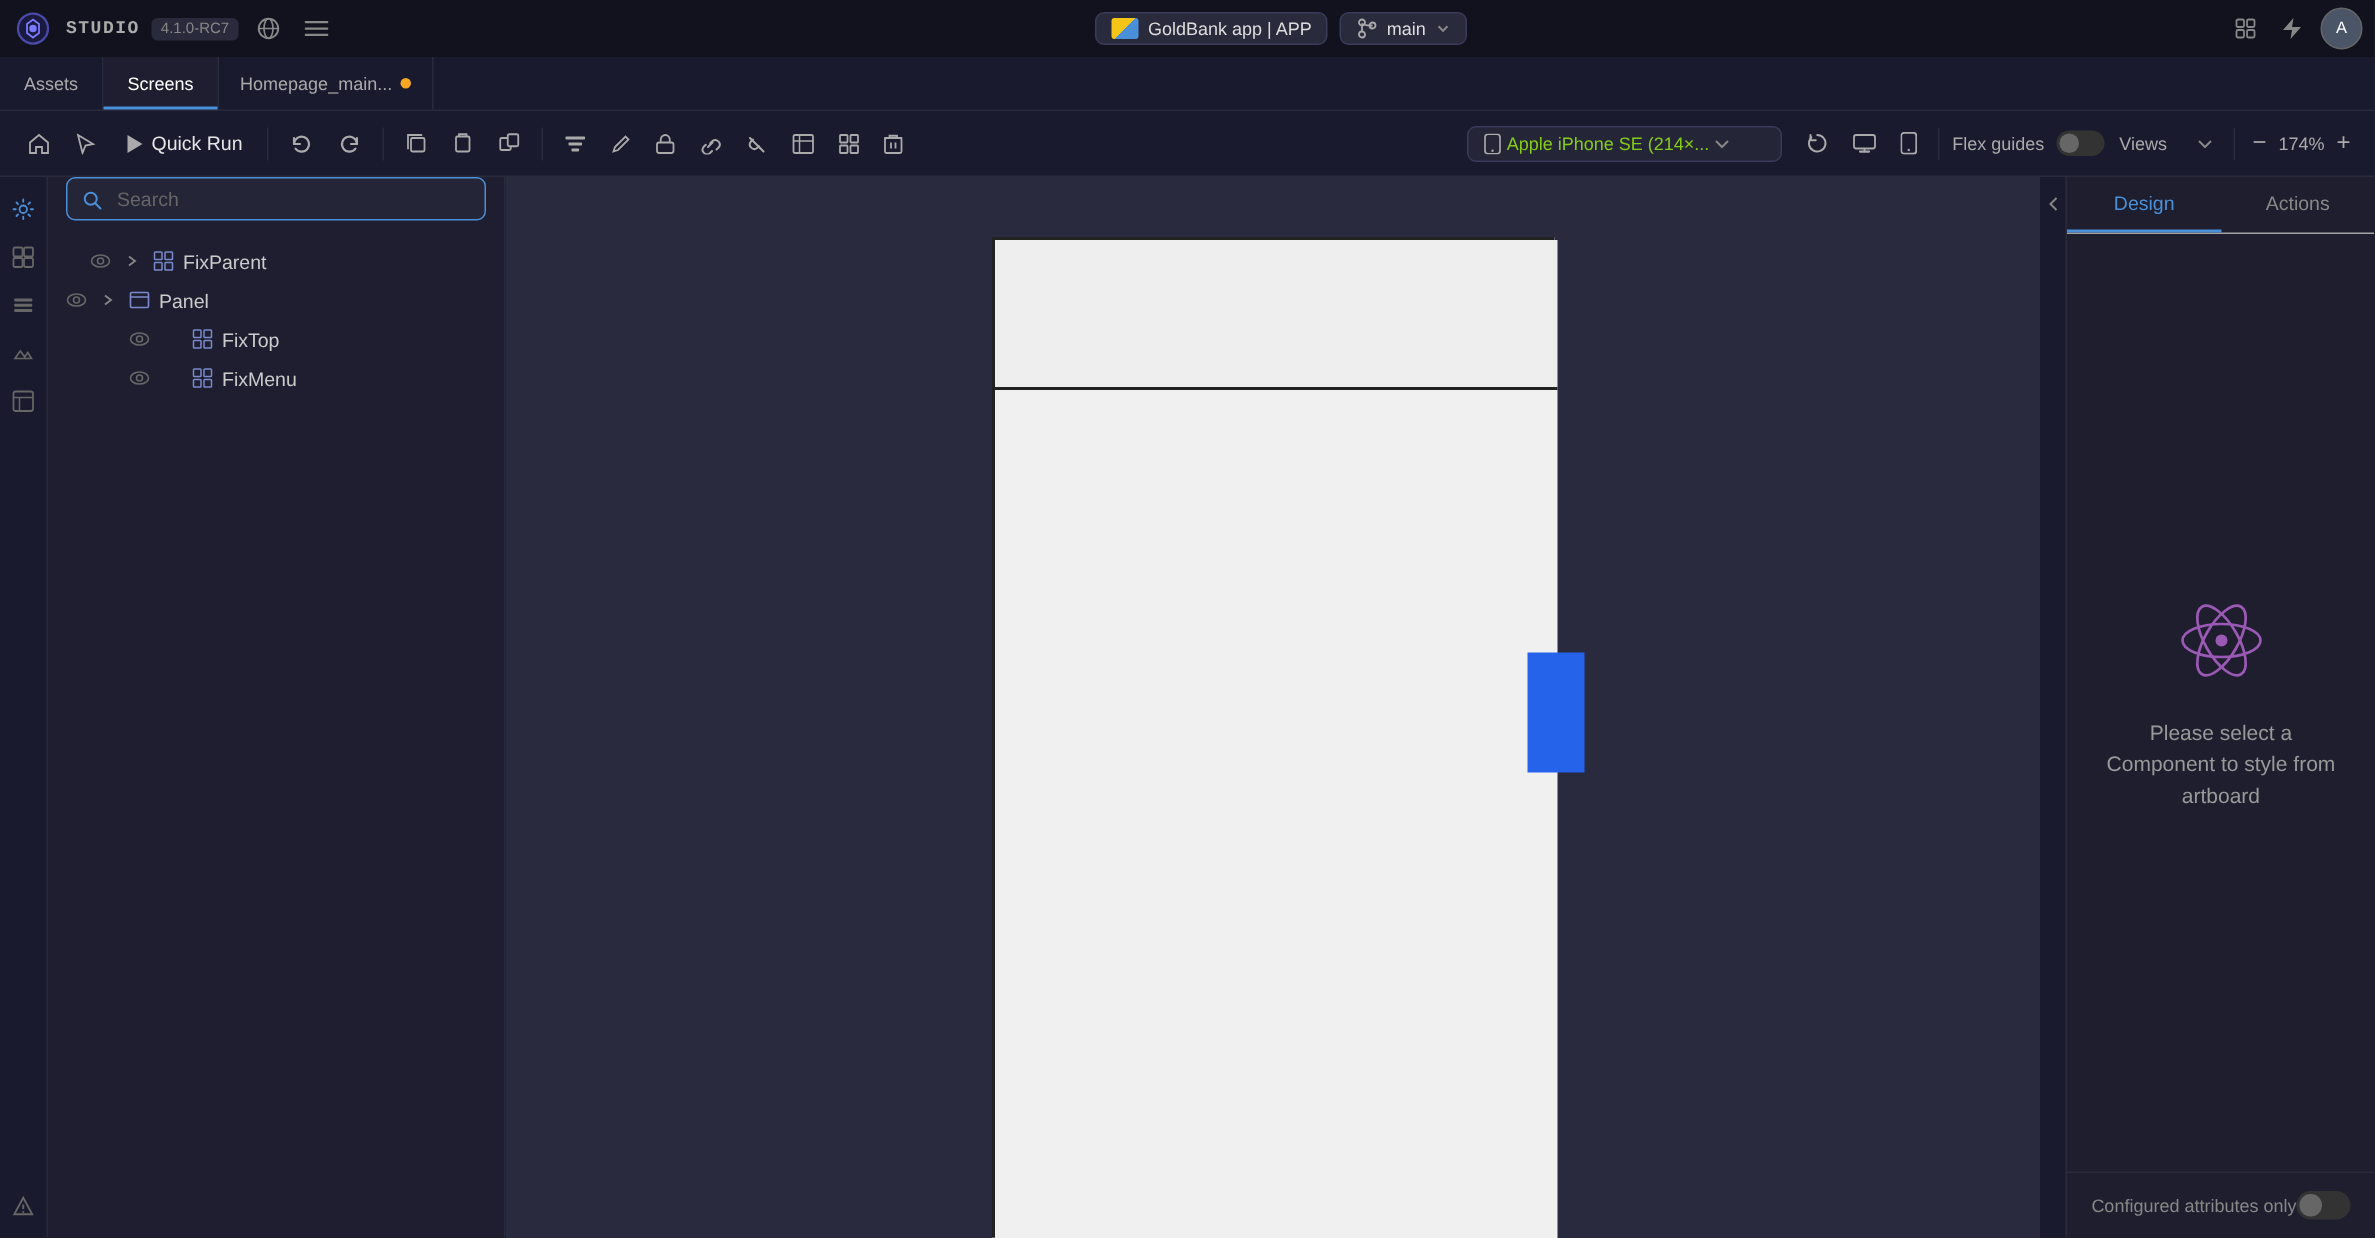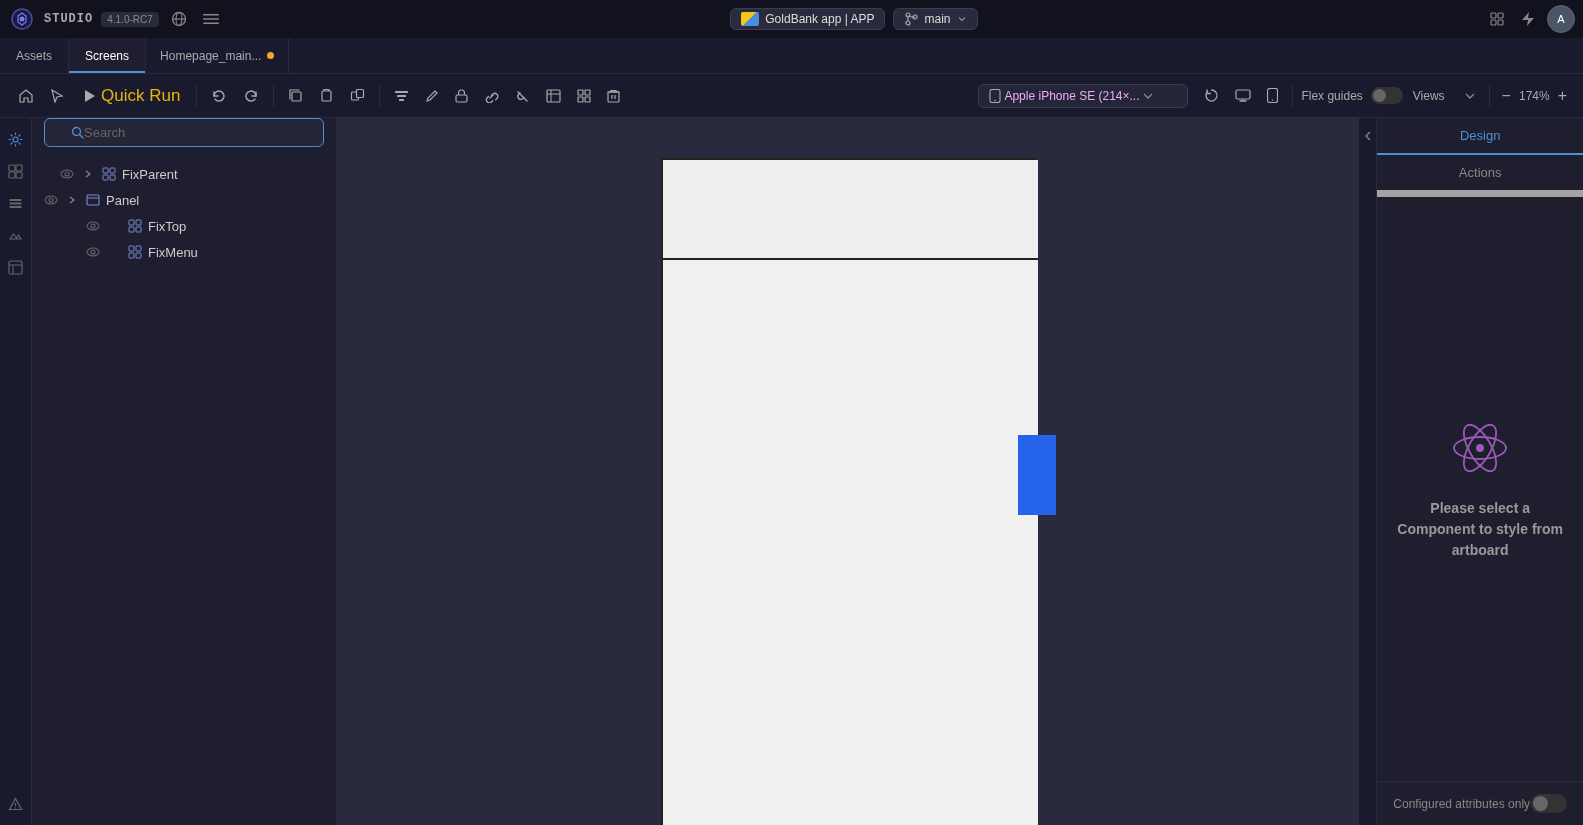--- a/index.html
+++ b/index.html
@@ -31,23 +31,23 @@
     .tab-assets { padding: 0 16px; }
     .tab-screens { padding: 0 16px; }
     .tab-dot { width: 7px; height: 7px; border-radius: 50%; background: #f5a623; }
 
     
     .toolbar {
       display: flex; align-items: center; background: #1a1a2e; height: 44px; padding: 0 12px; border-bottom: 1px solid #2a2a3d; gap: 4px; flex-shrink: 0;
     }
     .toolbar-btn { background: none; border: none; color: #aaa; cursor: pointer; padding: 6px; border-radius: 4px; display: flex; align-items: center; justify-content: center; font-size: 14px; }
     .toolbar-separator { width: 1px; height: 22px; background: #2a2a3d; margin: 0 4px; }
-    .toolbar-quick-run { display: flex; align-items: center; gap: 5px; background: none; border: none; color: #eab308; cursor: pointer; padding: 4px 8px; border-radius: 4px; font-size: 17px; }
+    .toolbar-quick-run { display: flex; align-items: center; gap: 5px; background: none; border: none; color: #e5e5e5; cursor: pointer; padding: 4px 8px; border-radius: 4px; font-size: 13px; }
     .toolbar-spacer { flex: 1; }
-    .device-select { display: flex; align-items: center; gap: 3px; background: #252538; border: 1px solid #3a3a5a; border-radius: 6px; padding: 4px 10px; color: #f0abfc; font-size: 12px; cursor: pointer; min-width: 210px; }
+    .device-select { display: flex; align-items: center; gap: 3px; background: #252538; border: 1px solid #3a3a5a; border-radius: 6px; padding: 4px 10px; color: #84cc16; font-size: 12px; cursor: pointer; min-width: 210px; }
     .flex-guides-area { display: flex; align-items: center; gap: 8px; font-size: 12px; color: #aaa; }
     .toggle-switch { width: 32px; height: 17px; background: #333; border-radius: 9px; position: relative; cursor: pointer; }
     .toggle-knob { width: 13px; height: 13px; background: #666; border-radius: 50%; position: absolute; top: 2px; left: 2px; transition: left 0.2s; }
     .views-btn { display: flex; align-items: center; gap: 20px; background: none; border: none; color: #aaa; font-size: 12px; cursor: pointer; padding: 4px 6px; border-radius: 4px; }
     .zoom-controls { display: flex; align-items: center; gap: 4px; font-size: 12px; color: #aaa; }
     .zoom-btn { background: none; border: none; color: #aaa; cursor: pointer; font-size: 16px; padding: 2px 4px; }
 
     
     .main-layout { display: flex; flex: 1; overflow: hidden; }
 
@@ -55,21 +55,21 @@
     .left-sidebar { width: 32px; background: #1a1a2e; border-right: 1px solid #2a2a3d; display: flex; flex-direction: column; align-items: center; padding: 8px 0; gap: 6px; flex-shrink: 0; }
     .sidebar-icon { width: 26px; height: 26px; display: flex; align-items: center; justify-content: center; color: #666; cursor: pointer; border-radius: 4px; font-size: 14px; }
     .sidebar-icon.active { color: #4a90d9; }
 
     
     .treeview-panel { width: 305px; background: #1e1e30; border-right: 1px solid #2a2a3d; display: flex; flex-direction: column; flex-shrink: 0; }
     .treeview-header { display: flex; align-items: center; justify-content: space-between; padding: 12px 14px 8px; }
     .treeview-title { font-size: 14px; font-weight: 600; color: #ddd; }
     .treeview-actions { display: flex; gap: 4px; }
     .treeview-action-btn { background: none; border: none; color: #888; cursor: pointer; padding: 3px; border-radius: 3px; }
-    .search-box { margin: 0 12px 10px; display: flex; align-items: center; gap: 0; background: #252538; border: 1.5px solid #4a90d9; border-radius: 6px; padding: 6px 26px; }
+    .search-box { margin: 0 12px 10px; display: flex; align-items: flex-end; gap: 10px; background: #252538; border: 1.5px solid #4a90d9; border-radius: 6px; padding: 6px 10px; }
     .search-input { background: none; border: none; color: #ddd; font-size: 13px; outline: none; flex: 1; caret-color: #ccc; }
     .search-input::placeholder { color: #666; }
 
     
     .tree-content { flex: 1; overflow-y: auto; padding: 4px 0; }
     .tree-item { display: flex; align-items: center; gap: 4px; padding: 4px 10px; cursor: pointer; position: relative; }
     .tree-eye { width: 18px; height: 18px; display: flex; align-items: center; justify-content: center; color: #555; flex-shrink: 0; }
     .tree-expand { width: 16px; height: 16px; display: flex; align-items: center; justify-content: center; color: #888; flex-shrink: 0; font-size: 10px; }
     .tree-icon { width: 18px; height: 18px; display: flex; align-items: center; justify-content: center; color: #7a8bcc; flex-shrink: 0; }
     .tree-label { font-size: 13px; color: #ccc; }
@@ -78,26 +78,26 @@
 
     
     .canvas-area { flex: 1; background: #2a2a3e; overflow: auto; display: flex; align-items: flex-start; justify-content: center; padding: 40px 40px; position: relative; }
     .artboard { position: relative; background: white; }
     .artboard-frame { width: 375px; height: 667px; position: relative; border: 2px solid #222; }
     .artboard-top { width: 375px; height: 100px; background: #eeeeee; border-bottom: 2px solid #222; }
     .artboard-body { width: 375px; height: 567px; background: #f0f0f0; position: relative; }
     .blue-block { position: absolute; right: -18px; top: 175px; width: 38px; height: 80px; background: #2563eb; }
     .right-panel-collapse { width: 18px; height: 100%; background: #1a1a2e; display: flex; align-items: flex-start; padding-top: 12px; justify-content: center; cursor: pointer; border-right: 1px solid #2a2a3d; flex-shrink: 0; }
     .right-panel-inner { flex: 1; display: flex; flex-direction: column; }
-    .right-tabs { display: flex; border-bottom: 7px solid #a3a3a3; flex-direction: column; }
+    .right-tabs { display: flex; border-bottom: 1px solid #a3a3a3; }
     .right-tab { flex: 1; text-align: center; padding: 10px 0; font-size: 13px; color: #888; cursor: pointer; }
     .right-tab.active { color: #4a90d9; border-bottom: 2px solid #4a90d9; }
     .right-content { flex: 1; display: flex; flex-direction: column; align-items: center; justify-content: center; padding: 20px; }
     .atom-icon { margin-bottom: 16px; }
-    .select-message { text-align: center; color: #999; font-size: 14px; line-height: 1.5; font-weight: bold; }
+    .select-message { text-align: center; color: #999; font-size: 14px; line-height: 1.5; }
     .right-bottom { padding: 12px 16px; border-top: 1px solid #2a2a3d; display: flex; align-items: center; justify-content: space-between; }
     .configured-label { font-size: 12px; color: #888; }
     .toggle-switch-right { width: 36px; height: 19px; background: #333; border-radius: 10px; position: relative; cursor: pointer; }
     .toggle-knob-right { width: 15px; height: 15px; background: #666; border-radius: 50%; position: absolute; top: 2px; left: 2px; }
 
     
     ::-webkit-scrollbar { width: 4px; height: 4px; }
     ::-webkit-scrollbar-track { background: transparent; }
     ::-webkit-scrollbar-thumb { background: #3a3a5a; border-radius: 2px; }
   </style>

